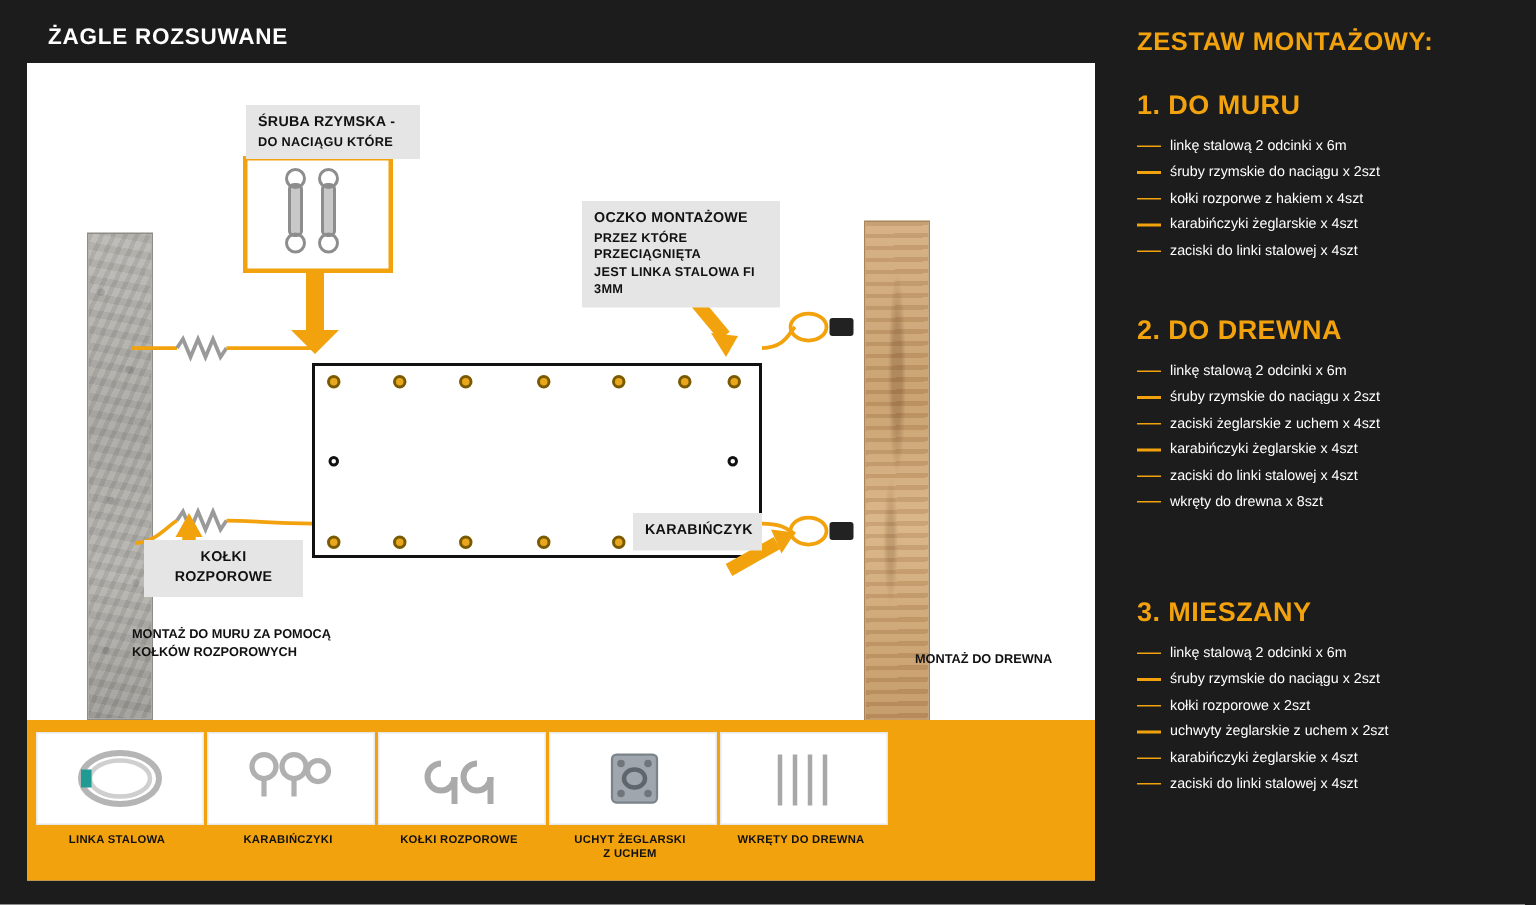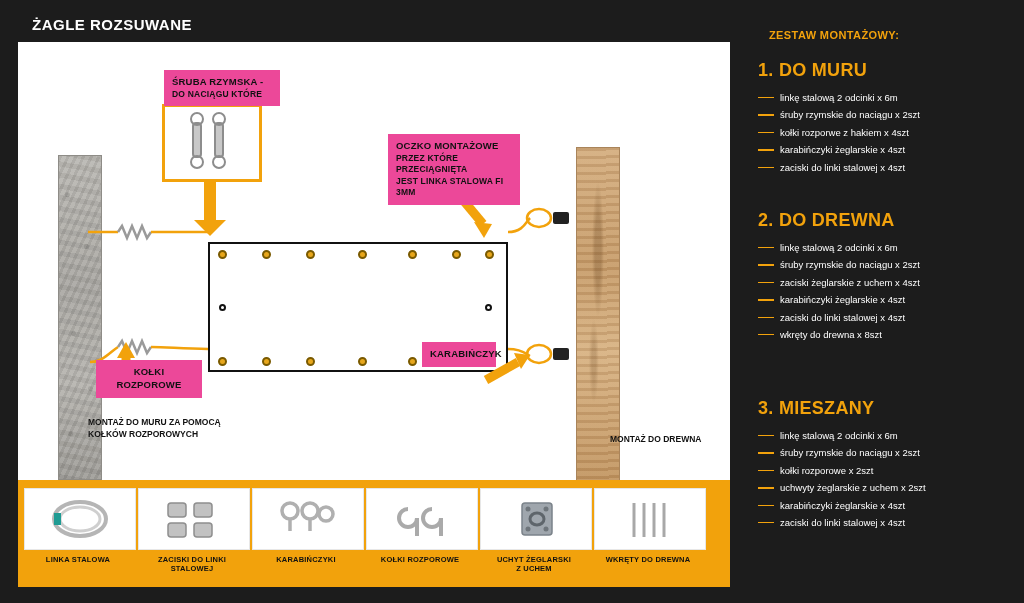--- a/index.html
+++ b/index.html
@@ -62,21 +62,21 @@
     background:#fff;
   }
   .grommet {
     position:absolute; width:9px; height:9px; border-radius:50%;
     background:#e8a71c; border:2px solid #7a5a00;
   }
   .grommet.plain { background:#fff; border:2px solid #111; width:7px; height:7px;}
 
   
   .callout {
-    position:absolute; background:#ec4899; color:#111;
+    position:absolute; background:#e5e5e5; color:#111;
     font-weight:bold; font-size:8.5px; line-height:1.35; padding:6px 8px;
     letter-spacing:.2px;
   }
   .callout .big { font-size:9.5px; display:block; }
 
   .photo-box {
     position:absolute; background:#fff; border:3px solid #f2a20c;
   }
 
   .cap {
@@ -103,22 +103,22 @@
     margin-top:5px; font-size:7.5px; font-weight:bold; color:#111; line-height:1.25;
     letter-spacing:.2px;
   }
 
   
   .right {
     position:absolute; left:742px; top:0; width:282px; height:603px;
     color:#fff;
   }
   .right h1 {
-    margin:11px; position:absolute; left:16px; top:18px;
-    font-size:11px; color:#f2a20c; letter-spacing:.4px;
+    margin:0; position:absolute; left:16px; top:18px;
+    font-size:17px; color:#f2a20c; letter-spacing:.4px;
   }
   .grp-title {
     color:#f2a20c; font-size:18px; font-weight:bold; margin:0 0 8px 0; letter-spacing:.3px;
   }
   .group { position:absolute; left:16px; width:252px; }
   .li {
     display:flex; align-items:center; font-size:9.5px; color:#ffffff;
     padding:3px 0; line-height:1.2;
   }
   .dash { width:16px; height:1.5px; background:#f2a20c; margin-right:6px; flex:0 0 auto; }
@@ -210,21 +210,21 @@
     <div class="callout" style="left:370px; top:92px; width:132px;">
       <span class="big">OCZKO MONTAŻOWE</span>
       <span>PRZEZ KTÓRE PRZECIĄGNIĘTA</span><br>
       <span>JEST LINKA STALOWA FI 3MM</span>
     </div>
 
     <div class="callout" style="left:78px; top:318px; width:106px; text-align:center;">
       <span class="big">KOŁKI ROZPOROWE</span>
     </div>
 
-    <div class="callout" style="left:404px; top:300px; width:74px; text-align:center;">
+    <div class="callout" style="left:404px; top:300px; width:86px; text-align:center;">
       <span class="big">KARABIŃCZYK</span>
     </div>
 
     <div class="cap" style="left:70px; top:375px; width:170px; white-space:pre-line;">MONTAŻ DO MURU ZA POMOCĄ
 KOŁKÓW ROZPOROWYCH</div>
     <div class="cap" style="left:592px; top:392px; width:140px;">MONTAŻ DO DREWNA</div>
 
     <div class="kit-title">ZESTAW MONTAŻOWY</div>
   </div>
 
@@ -234,34 +234,20 @@
       <div class="kit-thumb">
         <svg width="80" height="48" viewBox="0 0 80 48">
           <ellipse cx="40" cy="24" rx="26" ry="17" fill="none" stroke="#b5b5b5" stroke-width="4"></ellipse>
           <ellipse cx="40" cy="24" rx="20" ry="12" fill="none" stroke="#cfcfcf" stroke-width="3"></ellipse>
           <rect x="14" y="18" width="7" height="12" fill="#1f9b93"></rect>
         </svg>
       </div>
       <div class="kit-label" style="white-space:pre-line;">LINKA STALOWA</div>
     </div>
 
-    <div class="kit-item">
-      <div class="kit-thumb">
-        <svg width="80" height="48" viewBox="0 0 80 48">
-          <g fill="#c2c2c2" stroke="#8f8f8f" stroke-width="1.5">
-            <rect x="14" y="8" width="18" height="14" rx="3"></rect>
-            <rect x="40" y="8" width="18" height="14" rx="3"></rect>
-            <rect x="14" y="28" width="18" height="14" rx="3"></rect>
-            <rect x="40" y="28" width="18" height="14" rx="3"></rect>
-          </g>
-        </svg>
-      </div>
-      <div class="kit-label" style="white-space:pre-line;">ZACISKI DO LINKI
-STALOWEJ</div>
-    </div>
 
     <div class="kit-item">
       <div class="kit-thumb">
         <svg width="80" height="48" viewBox="0 0 80 48">
           <g fill="none" stroke="#b0b0b0" stroke-width="3.5">
             <path d="M22 8 a8 8 0 1 1 0 16 a8 8 0 1 1 0 -16"></path>
             <path d="M22 24 v12"></path>
             <path d="M42 8 a8 8 0 1 1 0 16 a8 8 0 1 1 0 -16"></path>
             <path d="M42 24 v12"></path>
             <path d="M58 12 a7 7 0 1 1 0 14 a7 7 0 1 1 0 -14"></path>

